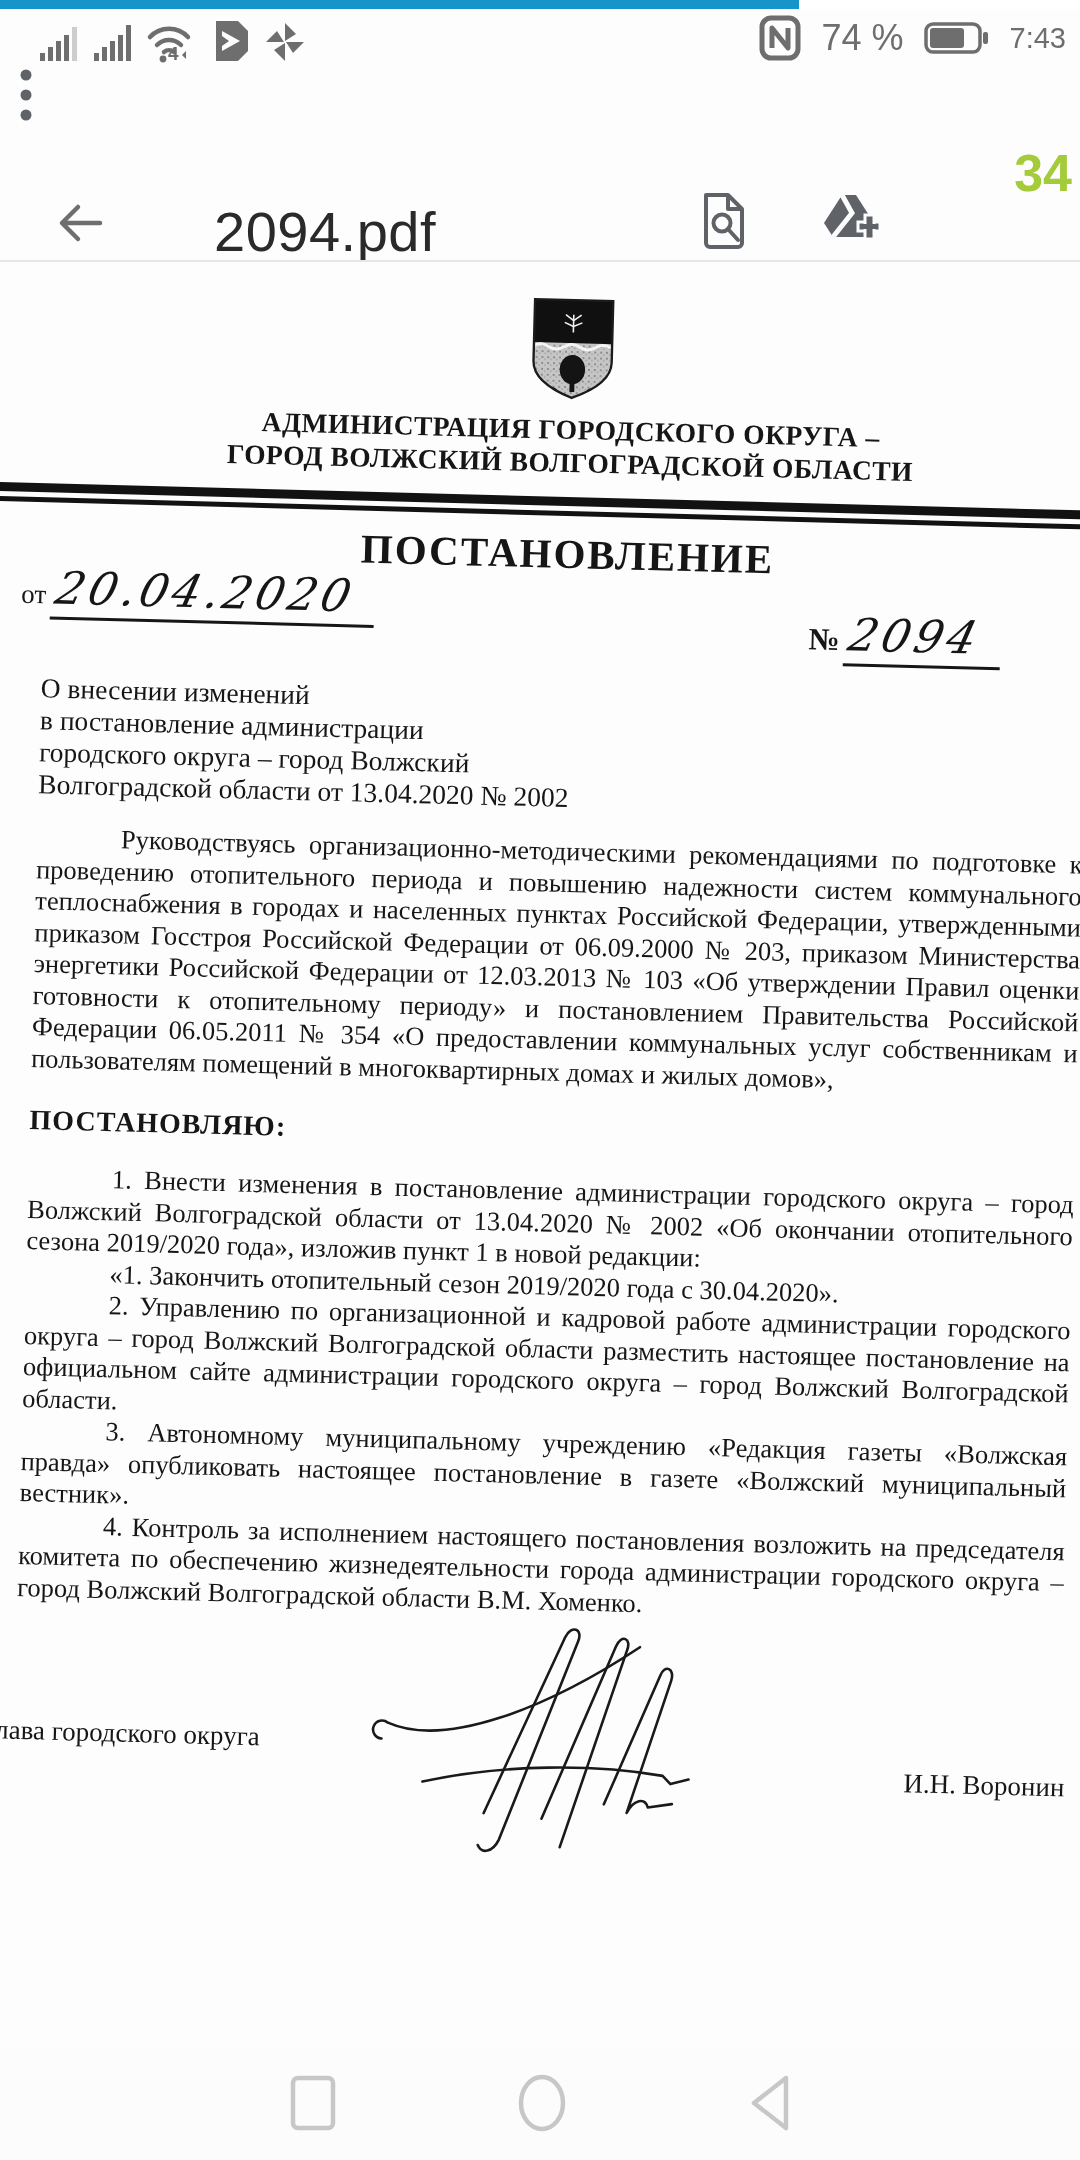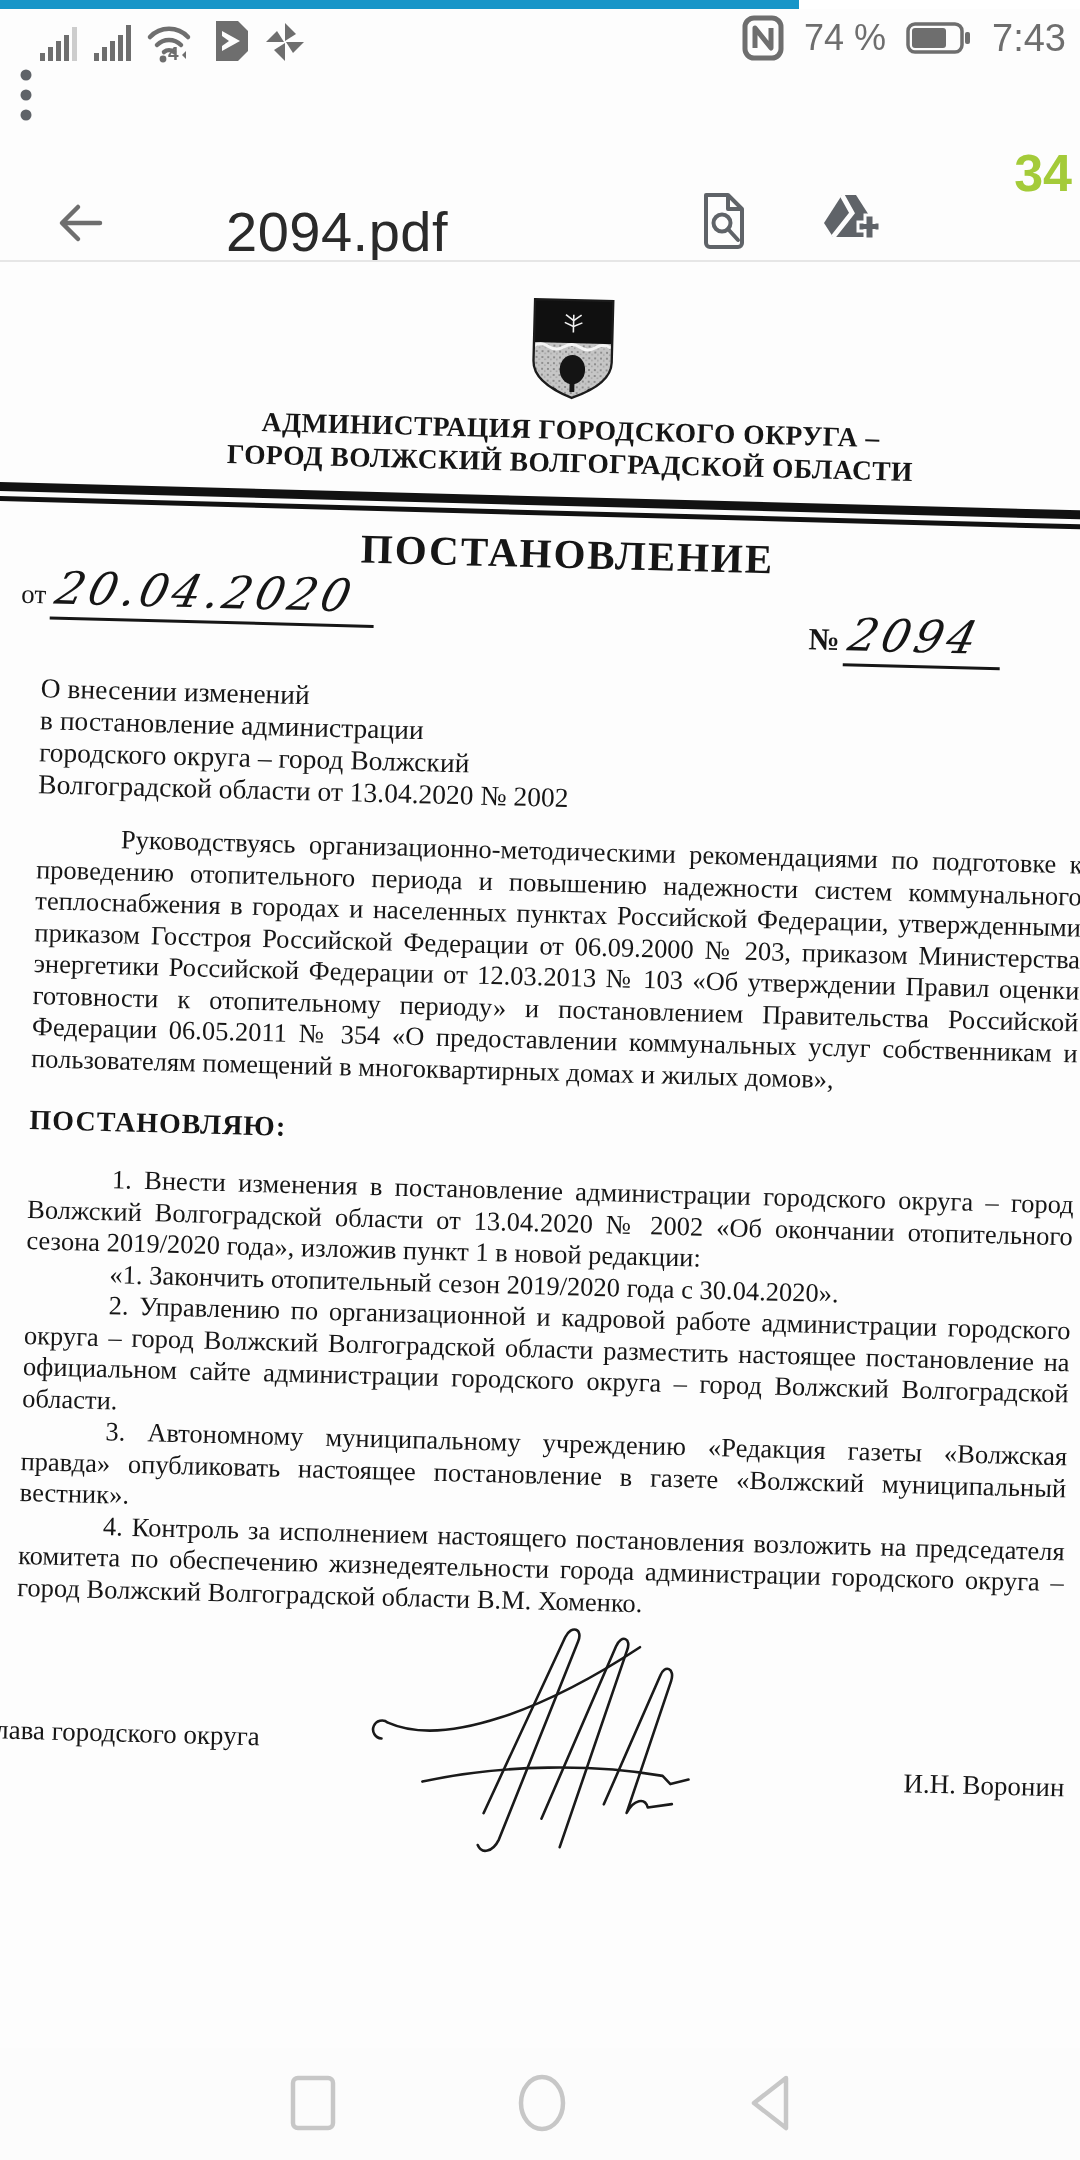--- a/index.html
+++ b/index.html
@@ -5,26 +5,26 @@
   html,body { margin:0; padding:0; }
   body { width:1080px; height:2160px; background:#ffffff; font-family:"Liberation Sans",sans-serif; }
   .screen { position:relative; width:1080px; height:2160px; background:#ffffff; overflow:hidden; }
 
   
   .progress-strip { position:absolute; top:0; left:0; height:9px; background:#1795c8; }
   .statusbar { position:absolute; top:9px; left:0; right:0; height:56px; background:#fdfdfd; }
   .st-left { position:absolute; left:38px; top:10px; display:flex; align-items:flex-end; gap:12px; }
   .st-right { position:absolute; right:14px; top:6px; display:flex; align-items:center; gap:20px; color:#6e6e6e; }
   .st-text { font-size:36px; color:#6e6e6e; line-height:44px; }
-  .time-text { font-size:38px; }
+  .time-text { font-size:29px; }
 
   
   .toolbar { position:absolute; top:65px; left:0; right:0; height:195px; background:#fdfdfd; }
   .back-btn { position:absolute; left:52px; top:130px; width:56px; height:56px; }
-  .doc-title { position:absolute; left:214px; top:134px; font-size:56px; color:#2a2a2a; letter-spacing:0.5px;margin-left:12px; }
+  .doc-title { position:absolute; left:214px; top:134px; font-size:56px; color:#2a2a2a; letter-spacing:0.5px; }
   .tb-icon { position:absolute; top:126px; width:56px; height:60px; }
   .find-btn { left:698px; }
   .drive-btn { left:818px; }
   .menu-btn { left:984px; top:128px; width:52px; height:60px; }
   .dl-badge { position:absolute; right:8px; top:78px; font-size:52px; font-weight:bold; color:#a4cb39; }
 
   .doc-divider { position:absolute; top:260px; left:0; right:0; height:2px; background:#e6e6e6; }
 
   
   .page { position:absolute; top:262px; left:0; width:1080px; height:1786px; background:#fdfdfd; overflow:hidden; }

